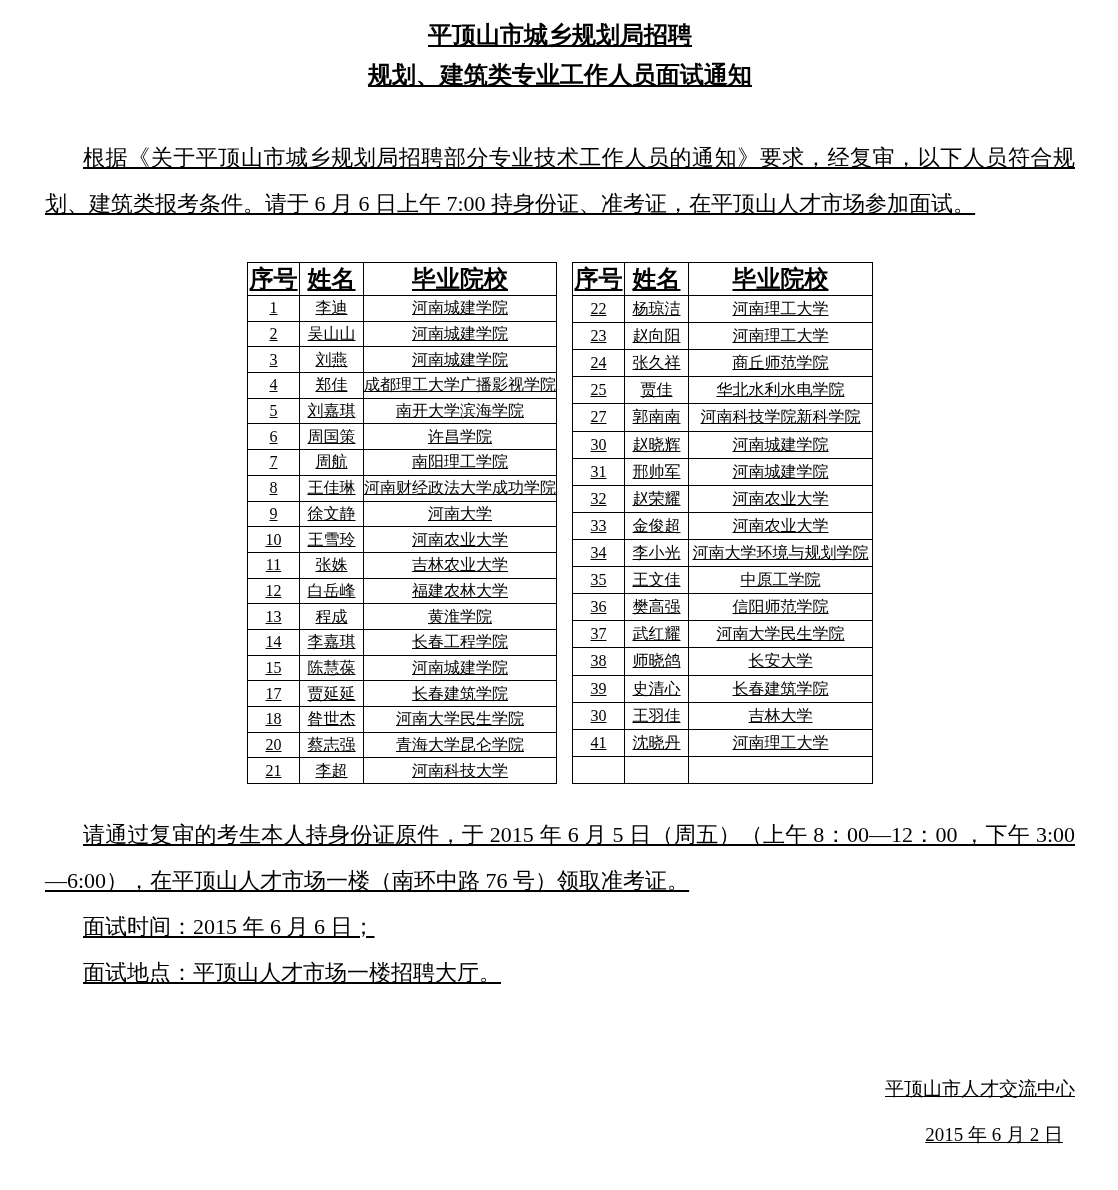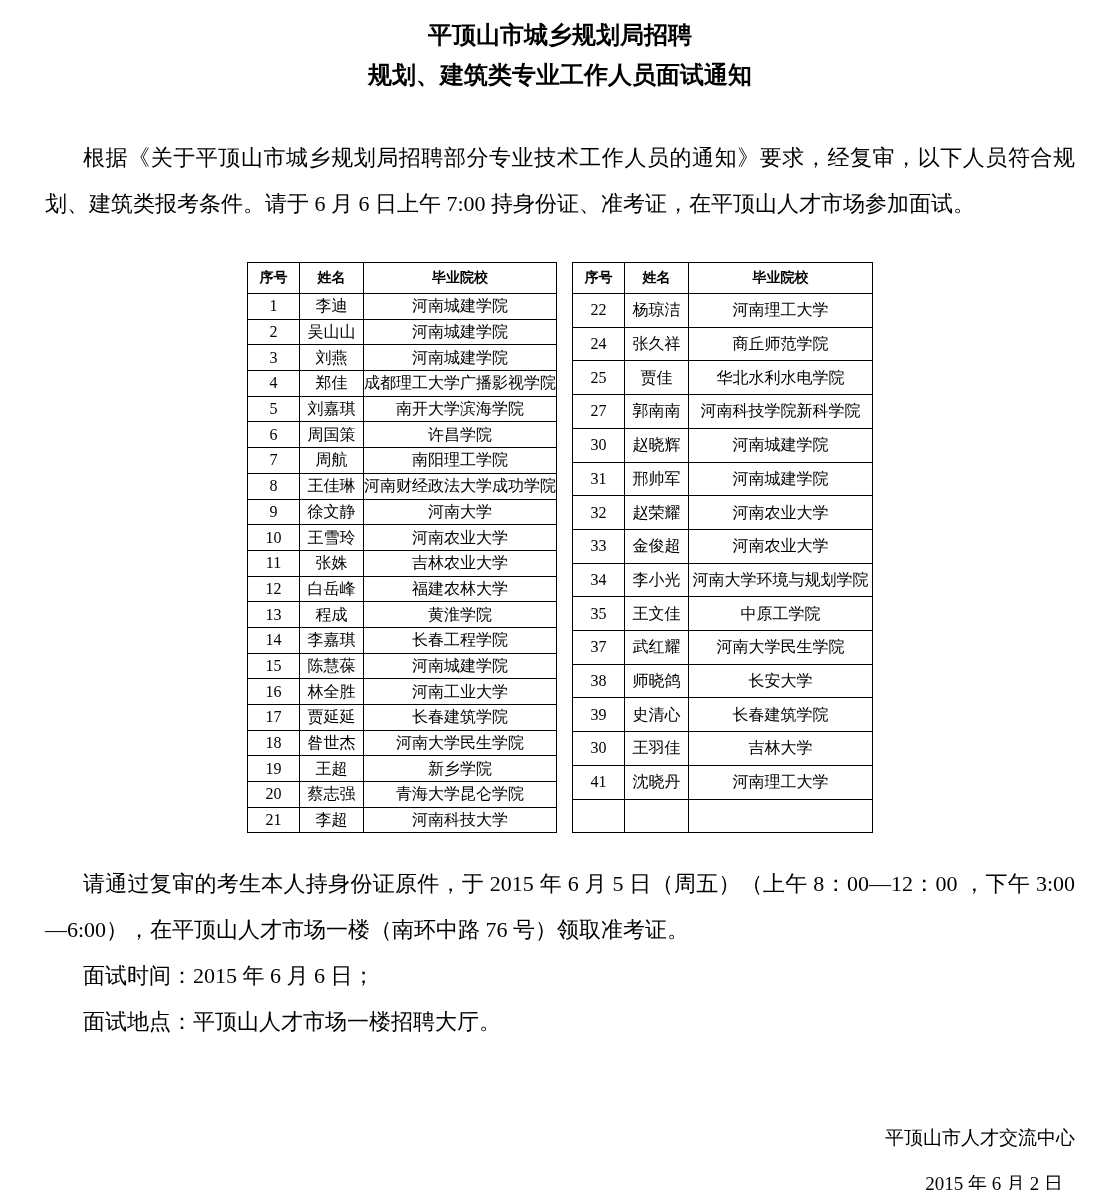--- a/index.html
+++ b/index.html
@@ -12,20 +12,21 @@
   body {
     width: 1118px;
     height: 1190px;
     overflow: hidden;
   }
   .page {
     box-sizing: border-box;
     width: 1118px;
     height: 1085px;
     padding: 15px 43px 17px 45px;
+    text-decoration: underline;
   }
   .title {
     text-align: center;
     font-weight: bold;
     font-size: 24px;
     line-height: 40px;
   }
   .para {
     margin: 0;
     font-size: 22px;
@@ -50,21 +51,21 @@
   th, td {
     border: 1px solid #000000;
     text-align: center;
     vertical-align: middle;
     padding: 0;
     overflow: hidden;
     white-space: nowrap;
   }
   th {
     height: 30px;
-    font-size: 14px;
+    font-size: 24px;
     font-weight: bold;
   }
   td {
     height: 24.7px;
     font-size: 16px;
     line-height: 1;
   }
   .col-idx  { width: 52px; }
   .col-name { width: 64px; }
   .col-school-l { width: 182px; }
@@ -175,38 +176,28 @@
             <td>14</td>
             <td>李嘉琪</td>
             <td>长春工程学院</td>
           </tr>
           <tr>
             <td>15</td>
             <td>陈慧葆</td>
             <td>河南城建学院</td>
           </tr>
           <tr>
-            <td>16</td>
-            <td>林全胜</td>
-            <td>河南工业大学</td>
-          </tr>
-          <tr>
             <td>17</td>
             <td>贾延延</td>
             <td>长春建筑学院</td>
           </tr>
           <tr>
             <td>18</td>
             <td>昝世杰</td>
             <td>河南大学民生学院</td>
-          </tr>
-          <tr>
-            <td>19</td>
-            <td>王超</td>
-            <td>新乡学院</td>
           </tr>
           <tr>
             <td>20</td>
             <td>蔡志强</td>
             <td>青海大学昆仑学院</td>
           </tr>
           <tr>
             <td>21</td>
             <td>李超</td>
             <td>河南科技大学</td>
@@ -229,20 +220,25 @@
           <th>毕业院校</th>
         </tr>
       </thead>
       <tbody>
           <tr>
             <td>22</td>
             <td>杨琼洁</td>
             <td>河南理工大学</td>
           </tr>
           <tr>
+            <td>23</td>
+            <td>赵向阳</td>
+            <td>河南理工大学</td>
+          </tr>
+          <tr>
             <td>24</td>
             <td>张久祥</td>
             <td>商丘师范学院</td>
           </tr>
           <tr>
             <td>25</td>
             <td>贾佳</td>
             <td>华北水利水电学院</td>
           </tr>
           <tr>
@@ -272,20 +268,25 @@
           </tr>
           <tr>
             <td>34</td>
             <td>李小光</td>
             <td>河南大学环境与规划学院</td>
           </tr>
           <tr>
             <td>35</td>
             <td>王文佳</td>
             <td>中原工学院</td>
+          </tr>
+          <tr>
+            <td>36</td>
+            <td>樊高强</td>
+            <td>信阳师范学院</td>
           </tr>
           <tr>
             <td>37</td>
             <td>武红耀</td>
             <td>河南大学民生学院</td>
           </tr>
           <tr>
             <td>38</td>
             <td>师晓鸽</td>
             <td>长安大学</td>

